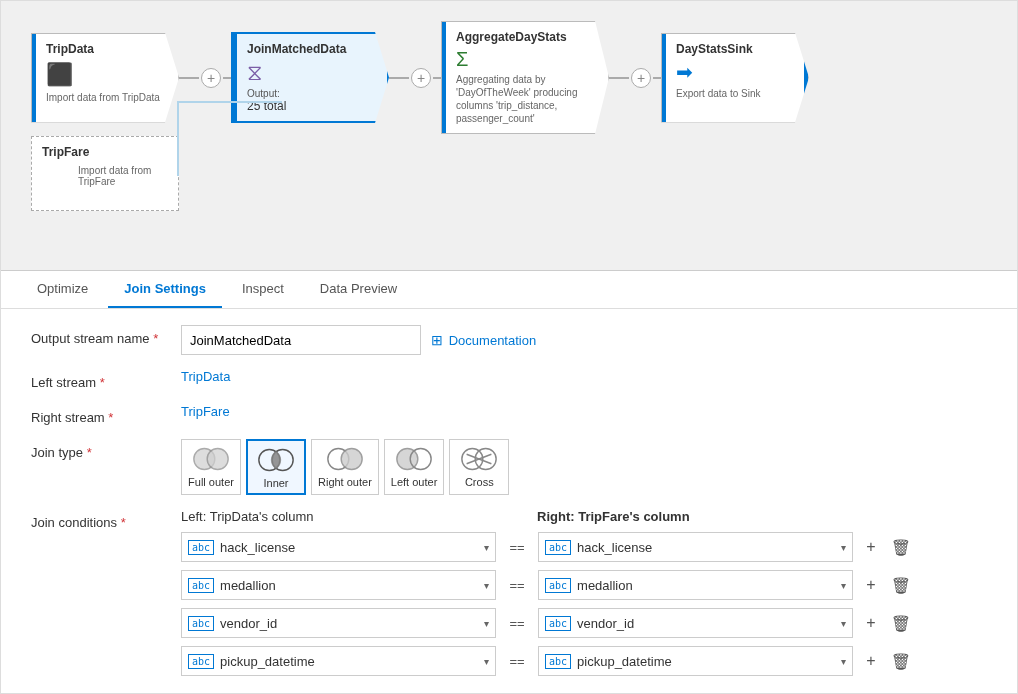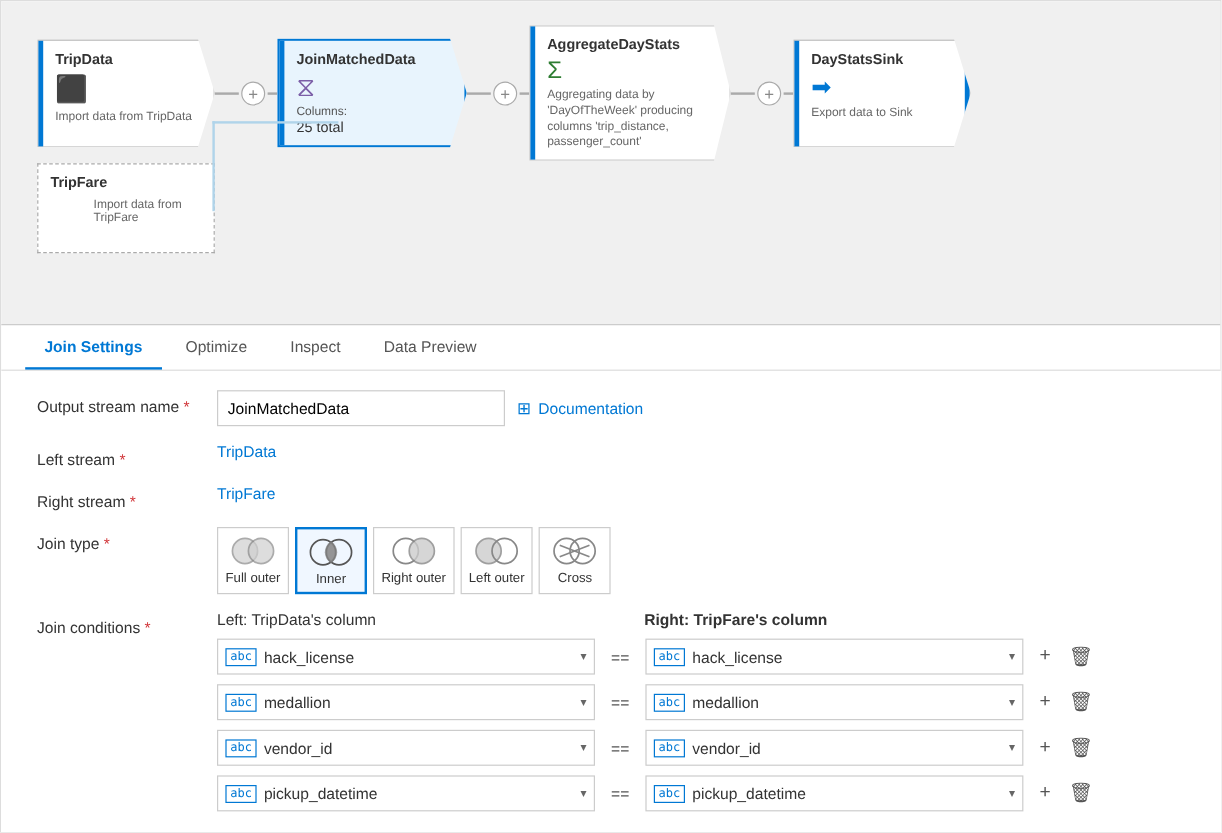--- a/index.html
+++ b/index.html
@@ -243,21 +243,21 @@
         <div style="width:20px;height:2px;background:#aaa;"></div>
         <div class="add-circle">+</div>
         <div style="width:8px;height:2px;background:#aaa;"></div>
       </div>
 
       <div class="node-container" style="position:relative;">
         <div style="background:#e8f4fd; border:2px solid #0078d4; width:158px; min-height:90px; padding:8px 10px 8px 14px; position:relative; clip-path: polygon(0 0, calc(100% - 14px) 0, 100% 50%, calc(100% - 14px) 100%, 0 100%);">
           <div style="position:absolute;left:0;top:0;bottom:0;width:4px;background:#0078d4;"></div>
           <div style="font-size:12px;font-weight:600;color:#333;margin-bottom:4px;">JoinMatchedData</div>
           <div style="font-size:22px;color:#7b5ea7;margin:2px 0 2px 0;">⧖</div>
-          <div style="font-size:10px;color:#555;">Columns:</div>
+          <div style="font-size:10px;color:#555;">Output:</div>
           <div style="font-size:12px;font-weight:400;color:#333;">25 total</div>
         </div>
       </div>
 
       <div style="display:flex;align-items:center;gap:2px;">
         <div style="width:20px;height:2px;background:#aaa;"></div>
         <div class="add-circle">+</div>
         <div style="width:8px;height:2px;background:#aaa;"></div>
       </div>
 
@@ -294,22 +294,22 @@
         <div style="font-size:10px;color:#666;margin-left:36px;">Import data from TripFare</div>
       </div>
     </div>
 
     <div style="position:absolute;left:176px;top:100px;width:2px;height:75px;background:#b0d4ea;"></div>
     <div style="position:absolute;left:176px;top:100px;width:105px;height:2px;background:#b0d4ea;"></div>
 
   </div>
 
   <div class="tabs-bar">
+    <div class="tab">Optimize</div>
     <div class="tab active">Join Settings</div>
-    <div class="tab">Optimize</div>
     <div class="tab">Inspect</div>
     <div class="tab">Data Preview</div>
   </div>
 
   <div class="settings-panel">
 
     <div class="form-row">
       <div class="form-label">
         <span>Output stream name</span> <span class="required-star">*</span>
       </div>

